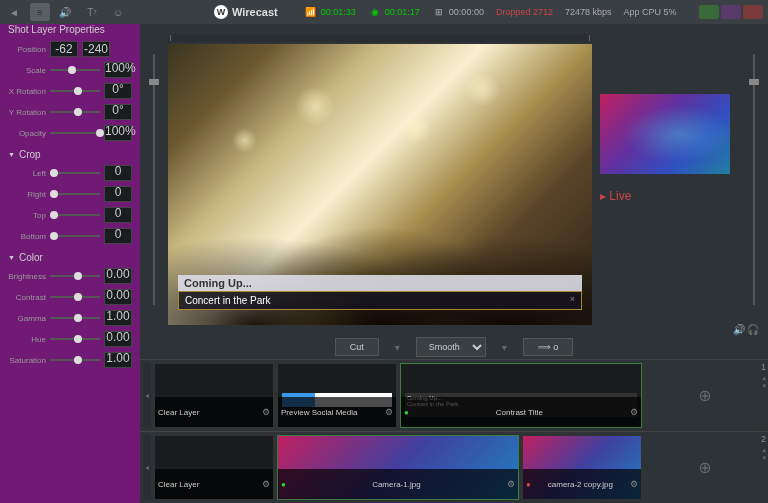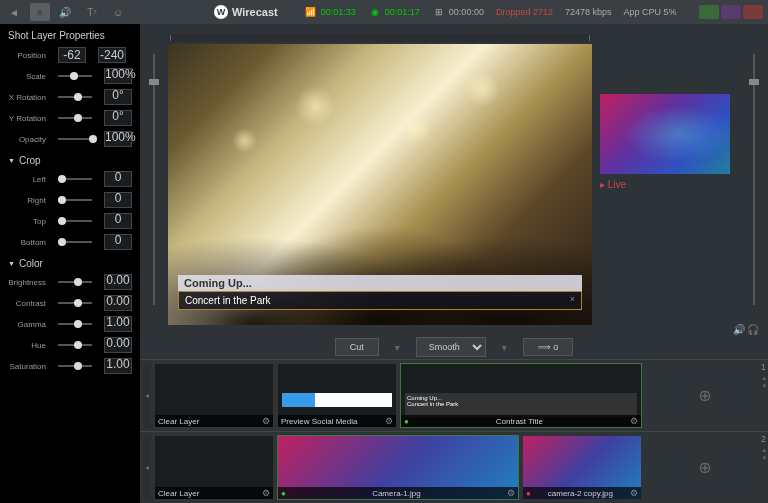--- a/index.html
+++ b/index.html
@@ -11,23 +11,23 @@
 .app-title{display:flex;align-items:center;gap:4px;margin-left:80px;color:#ddd;font-size:11px;font-weight:bold}
 .app-logo{width:14px;height:14px;background:#fff;border-radius:50%;display:flex;align-items:center;justify-content:center;color:#333;font-size:9px;font-weight:bold}
 .status-sect{display:flex;align-items:center;gap:12px;margin-left:20px;font-size:9px}
 .status-item{display:flex;align-items:center;gap:3px}
 .status-ic{width:14px;height:14px;display:flex;align-items:center;justify-content:center}
 .status-green{color:#0c0}
 .status-red{color:#c44}
 .right-btns{margin-left:auto;display:flex;gap:0}
 .win-btn{width:20px;height:14px;border-radius:2px;margin:0 1px}
 .main-area{display:flex;height:calc(100% - 24px)}
-.sidebar{width:140px;background:#000000;padding:6px 8px;font-size:9px;overflow:hidden}
+.sidebar{width:140px;background:#701a75;padding:0 8px;font-size:9px;overflow:hidden}
 .sidebar h3{font-size:10px;color:#ccc;font-weight:normal;margin-bottom:6px}
-.prop-row{display:flex;align-items:center;margin-bottom:5px;gap:12px}
+.prop-row{display:flex;align-items:center;margin-bottom:5px;gap:4px}
 .prop-label{width:38px;text-align:right;color:#999;font-size:8px}
 .prop-val{width:28px;height:16px;background:#1a1d20;border:1px solid #444;color:#ccc;font-size:12px;text-align:center;line-height:10px}
 .slider-track{flex:1;height:12px;position:relative;display:flex;align-items:center}
 .slider-line{width:100%;height:2px;background:#555}
 .slider-thumb{width:8px;height:8px;background:#ddd;border-radius:50%;position:absolute}
 .sel{flex:1;height:14px;background:#1a1d20;border:1px solid #444;color:#ccc;font-size:8px;padding:0 4px}
 .btn-sm{padding:2px 6px;background:#3a3f44;border:1px solid #555;color:#ccc;font-size:8px;cursor:pointer}
 .section-head{display:flex;align-items:center;gap:4px;margin:8px 0 5px;color:#ccc;font-size:10px}
 .section-head::before{content:"▼";font-size:7px}
 .content-area{flex:1;display:flex;flex-direction:column}
@@ -49,31 +49,31 @@
 .b4{width:25px;height:25px;top:30%;left:15%}
 .title-card{position:absolute;bottom:15px;left:10px;right:10px}
 .tc-top{background:rgba(220,220,230,0.9);color:#333;padding:2px 6px;font-size:11px;font-weight:bold}
 .tc-bot{background:rgba(20,20,30,0.8);color:#fff;padding:3px 6px;font-size:10px;border:1px solid #aa8833;position:relative}
 .tc-x{position:absolute;right:6px;top:2px;color:#888;font-size:9px}
 .preview-label{font-size:8px;color:#0a0;margin-top:3px}
 .preview-label::before{content:"▸ "}
 .live-box{width:140px;display:flex;flex-direction:column}
 .live-img{width:130px;height:80px;background:linear-gradient(135deg,#c02060 0%,#6030a0 40%,#3050c0 70%,#2080a0 100%);margin-top:60px;position:relative}
 .guitar{position:absolute;inset:0;background:radial-gradient(ellipse at 60% 50%,rgba(80,200,220,0.4) 0%,transparent 50%)}
-.live-label{font-size:10px;color:#c44;margin-top:5px}
+.live-label{font-size:12px;color:#c44;margin-top:15px}
 .live-label::before{content:"▸ "}
 .audio-ic{position:absolute;bottom:0;right:8px;display:flex;gap:2px;color:#888}
 .transition-bar{height:24px;display:flex;align-items:center;justify-content:center;gap:16px;padding:0 8px}
 .trans-btn{padding:3px 14px;background:#3a3f44;border:1px solid #555;color:#ccc;font-size:9px;cursor:pointer}
 .trans-sel{padding:3px 8px;background:#3a3f44;border:1px solid #555;color:#ccc;font-size:9px}
 .shot-rows{display:flex;flex-direction:column}
 .shot-row{height:72px;display:flex;gap:3px;padding:3px;border-top:1px solid #444;position:relative}
 .shot-thumb{width:120px;height:100%;background:#1a1d20;position:relative;border:1px solid #333;cursor:pointer}
 .shot-thumb.sel{border:1px solid #3a7a3a}
-.shot-label{position:absolute;bottom:0;left:0;right:0;background:rgba(0,0,0,0.7);color:#ccc;font-size:8px;padding:1px 3px;display:flex;justify-content:space-between;align-items:center}
+.shot-label{position:absolute;bottom:0;left:0;right:0;background:rgba(0,0,0,0.7);color:#ccc;font-size:8px;padding:10px 3px;display:flex;justify-content:space-between;align-items:center}
 .shot-gear{color:#888;font-size:9px}
 .shot-add{width:120px;height:100%;display:flex;align-items:center;justify-content:center;color:#666;font-size:16px;border:1px solid #333;cursor:pointer}
 .row-num{position:absolute;right:2px;top:2px;color:#888;font-size:9px}
 .row-arrows{position:absolute;right:2px;top:14px;display:flex;flex-direction:column;font-size:7px;color:#666}
 .thumb-media{position:absolute;bottom:14px;left:4px;right:4px;height:20px}
 .social-b{background:linear-gradient(90deg,#3a9aea 30%,#fff 30%);height:14px}
 .contrast-b{background:#333;height:24px;font-size:6px;color:#fff;padding:2px}
 .cam-thumb{background:linear-gradient(135deg,#c02060 0%,#4040a0 50%,#2080c0 100%)}
 .row-tab{width:8px;background:#2a2e33;display:flex;align-items:center;justify-content:center;color:#666;font-size:8px;cursor:pointer}
 </style>

